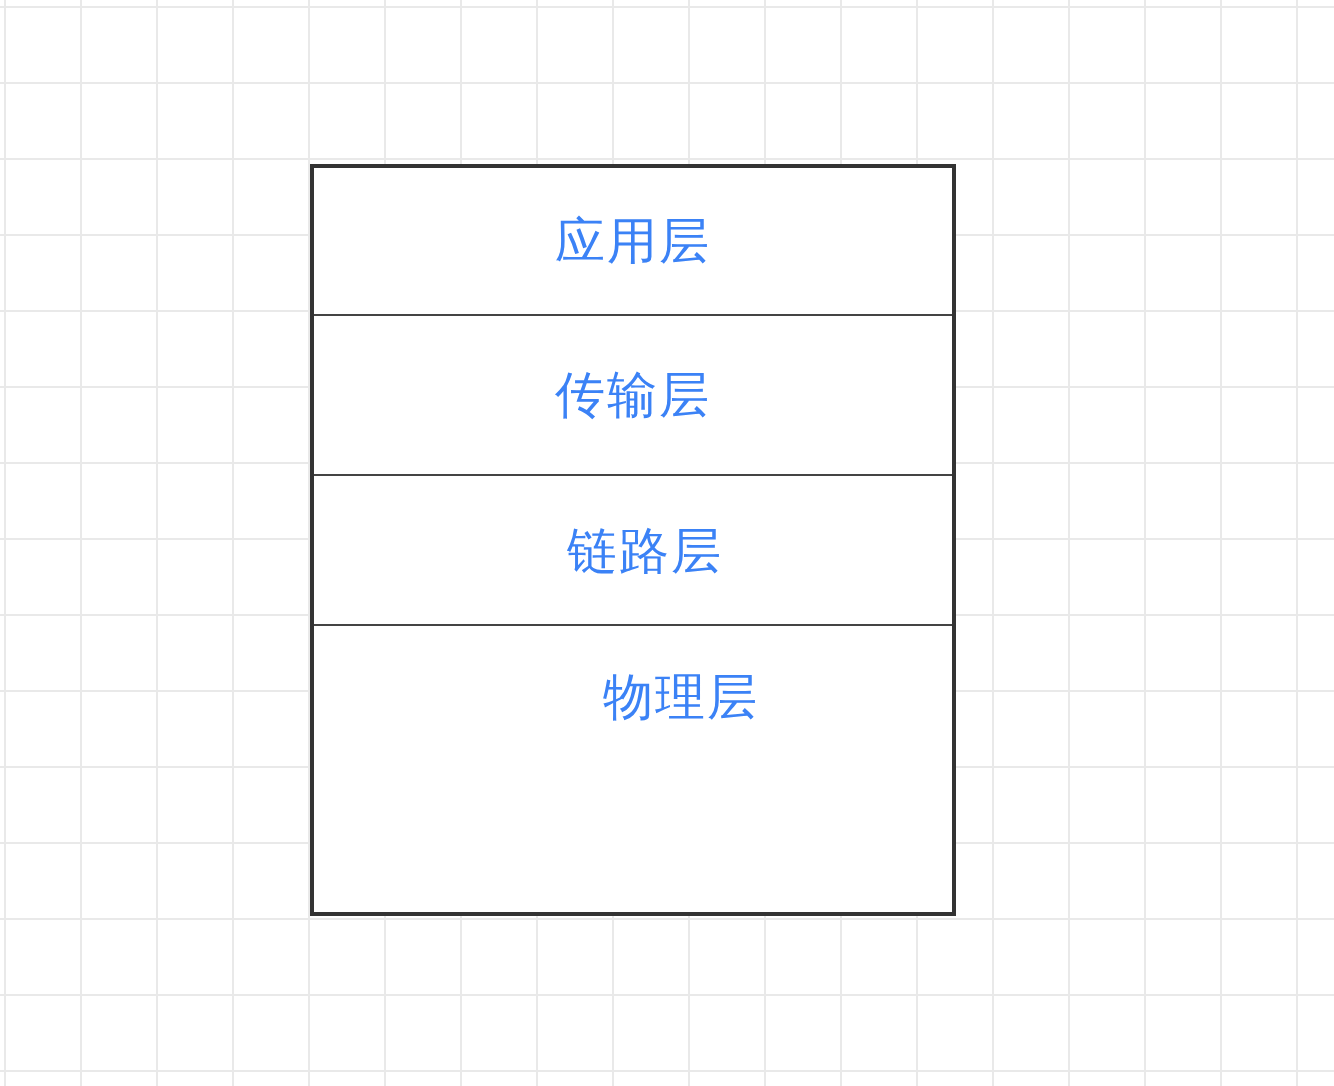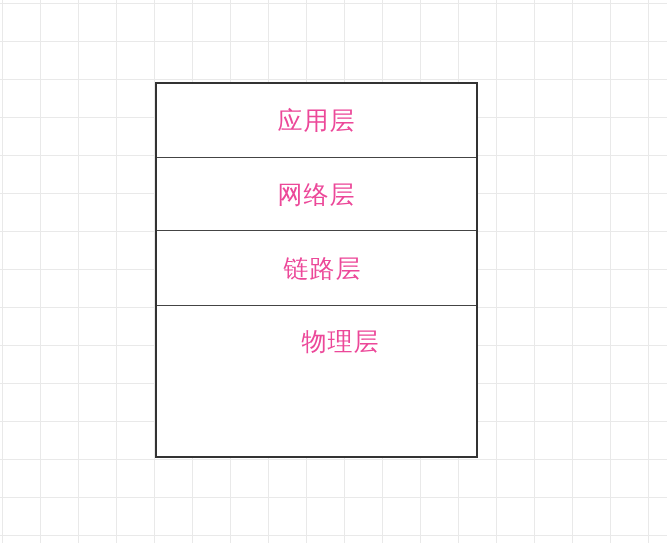--- a/index.html
+++ b/index.html
@@ -56,40 +56,40 @@
 
   .layer-row.r0 { height: 74px; }
   .layer-row.r1 { height: 80px; }
   .layer-row.r2 { height: 73px; }
   .layer-row.r3 { height: 75px; padding-left: 12px; }
   .layer-row.r4 { height: 70px; }
 
   .layer-label {
     font-size: 25px;
     line-height: 1;
-    color: #ec4899;
+    color: #3b82f6;
     letter-spacing: 1px;
     white-space: nowrap;
   }
 </style>
 </head>
 <body>
 
 <div id="canvas">
 
   <div id="layer-stack">
 
     <div class="layer-row r0">
       <span class="layer-label">应用层</span>
     </div>
 
+    <div class="layer-row r1">
+      <span class="layer-label">传输层</span>
+    </div>
 
-    <div class="layer-row r2">
-      <span class="layer-label">网络层</span>
-    </div>
 
     <div class="layer-row r3">
       <span class="layer-label">链路层</span>
     </div>
 
     <div class="layer-row r4">
       <span class="layer-label">物理层</span>
     </div>
 
   </div>

